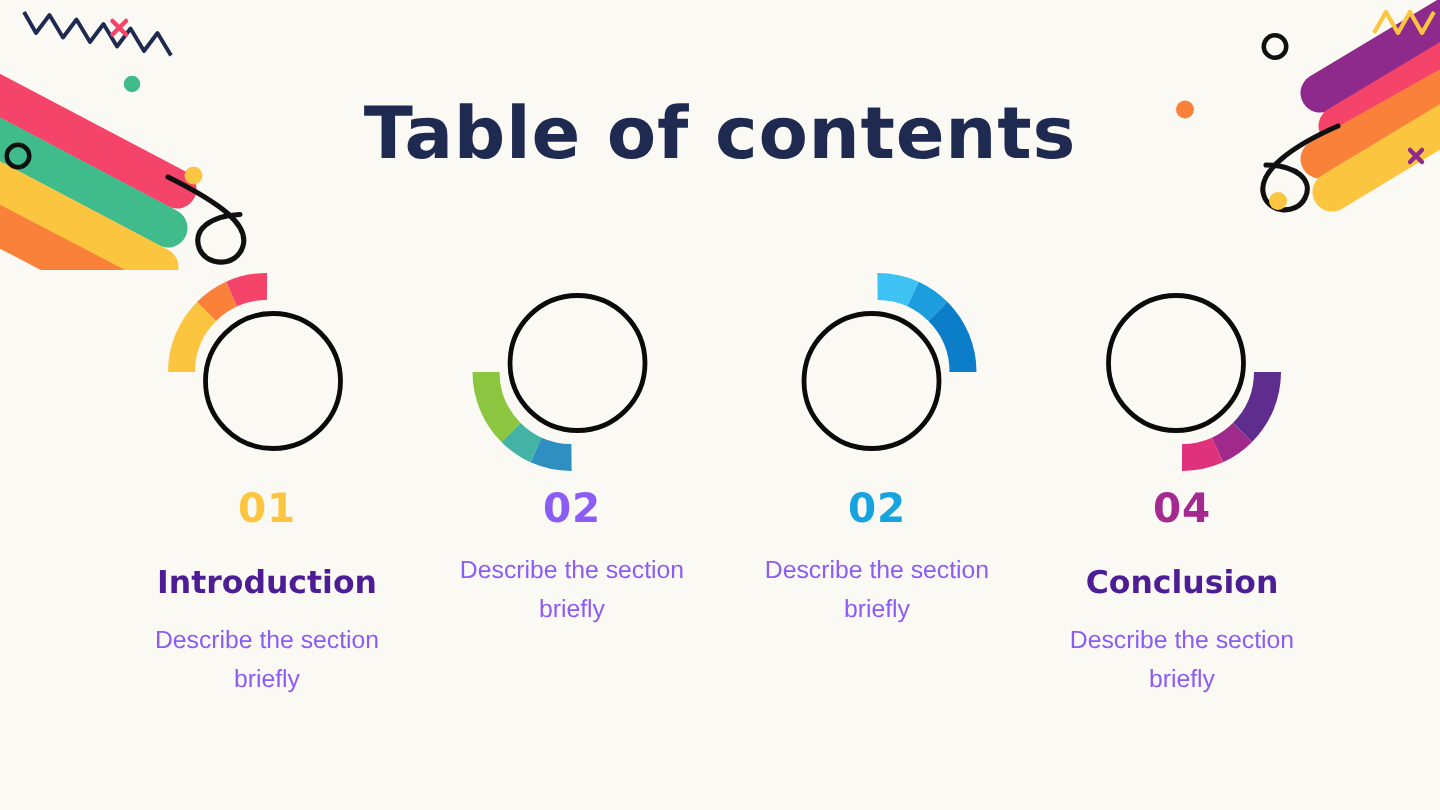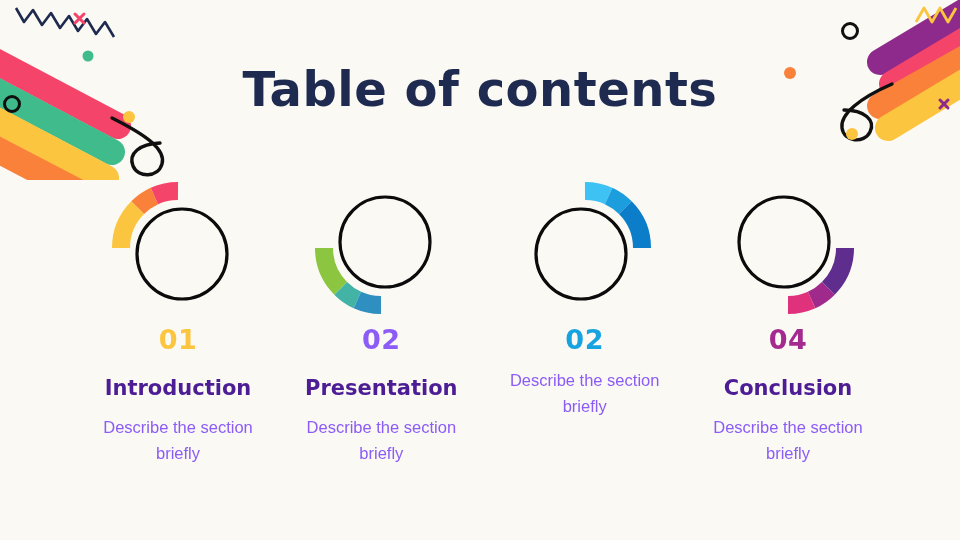--- a/index.html
+++ b/index.html
@@ -184,21 +184,20 @@
         <svg width="140" height="140" viewBox="0 0 140 140">
           <g fill="none" stroke-width="18">
             <path d="M 13 70 A 57 57 0 0 0 29.69 110.31" stroke="#8cc540"></path>
             <path d="M 29.69 110.31 A 57 57 0 0 0 46.38 122.03" stroke="#42b3a4"></path>
             <path d="M 46.38 122.03 A 57 57 0 0 0 70 127" stroke="#2e8fc0"></path>
           </g>
           <circle cx="74" cy="64" r="45" fill="none" stroke="#0b0b0b" stroke-width="3.2"></circle>
         </svg>
       </div>
       <div class="num" style="color:#8b5cf6">02</div>
-      <div class="heading">Presentation</div>
       <div class="desc">Describe the section briefly</div>
     </div>
 
     <div class="col">
       <div class="ring-wrap">
         <svg width="140" height="140" viewBox="0 0 140 140">
           <g fill="none" stroke-width="18">
             <path d="M 70 13 A 57 57 0 0 1 93.62 17.97" stroke="#3ec1f3"></path>
             <path d="M 93.62 17.97 A 57 57 0 0 1 110.31 29.69" stroke="#1c9ede"></path>
             <path d="M 110.31 29.69 A 57 57 0 0 1 127 70" stroke="#0b7dc9"></path>

